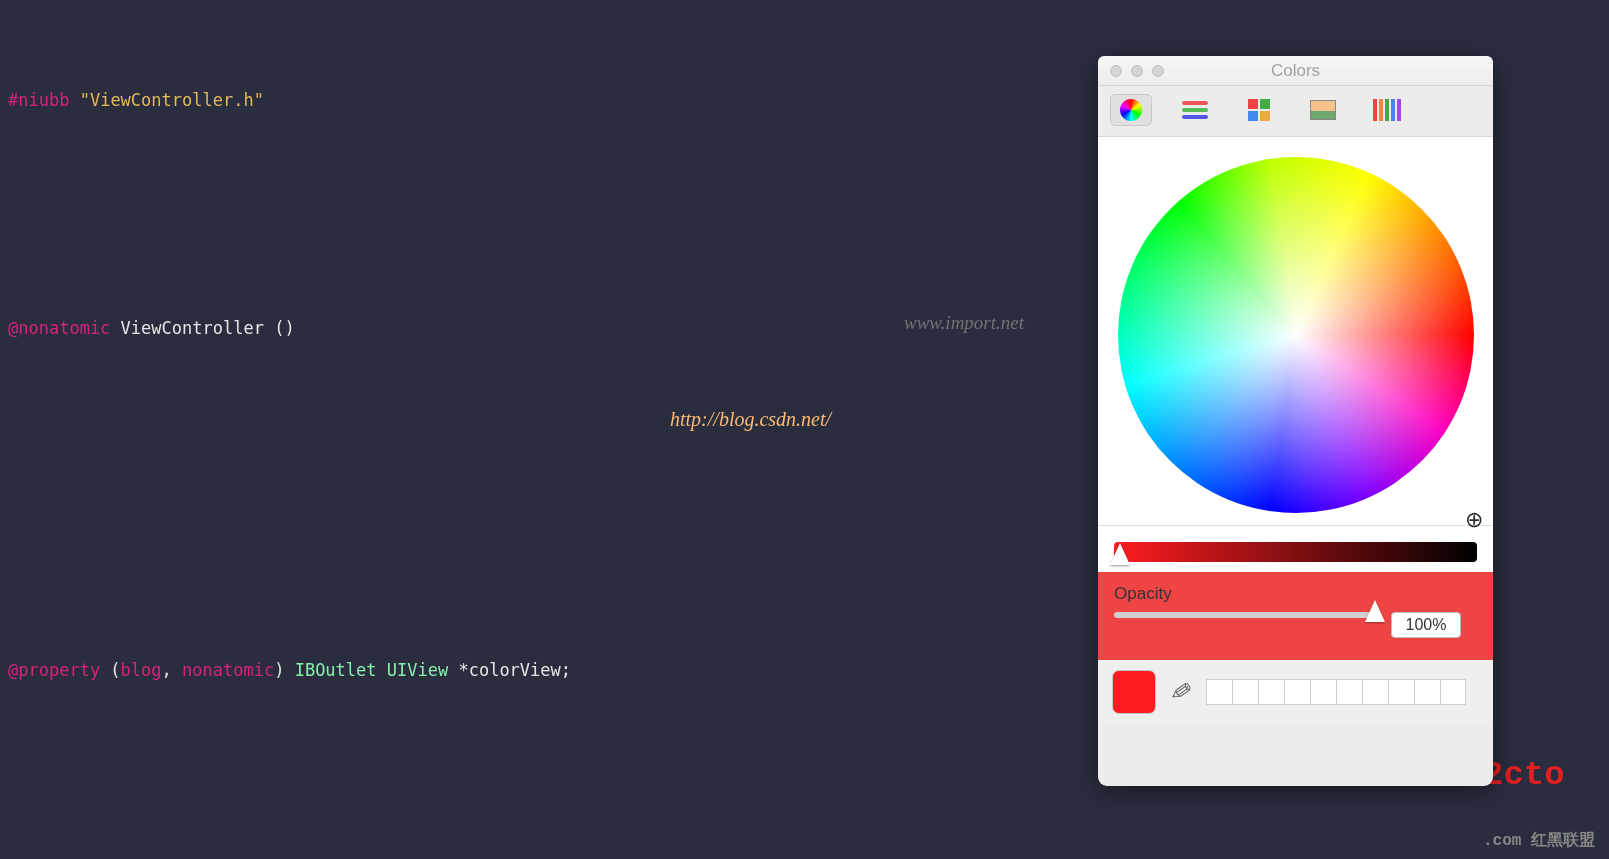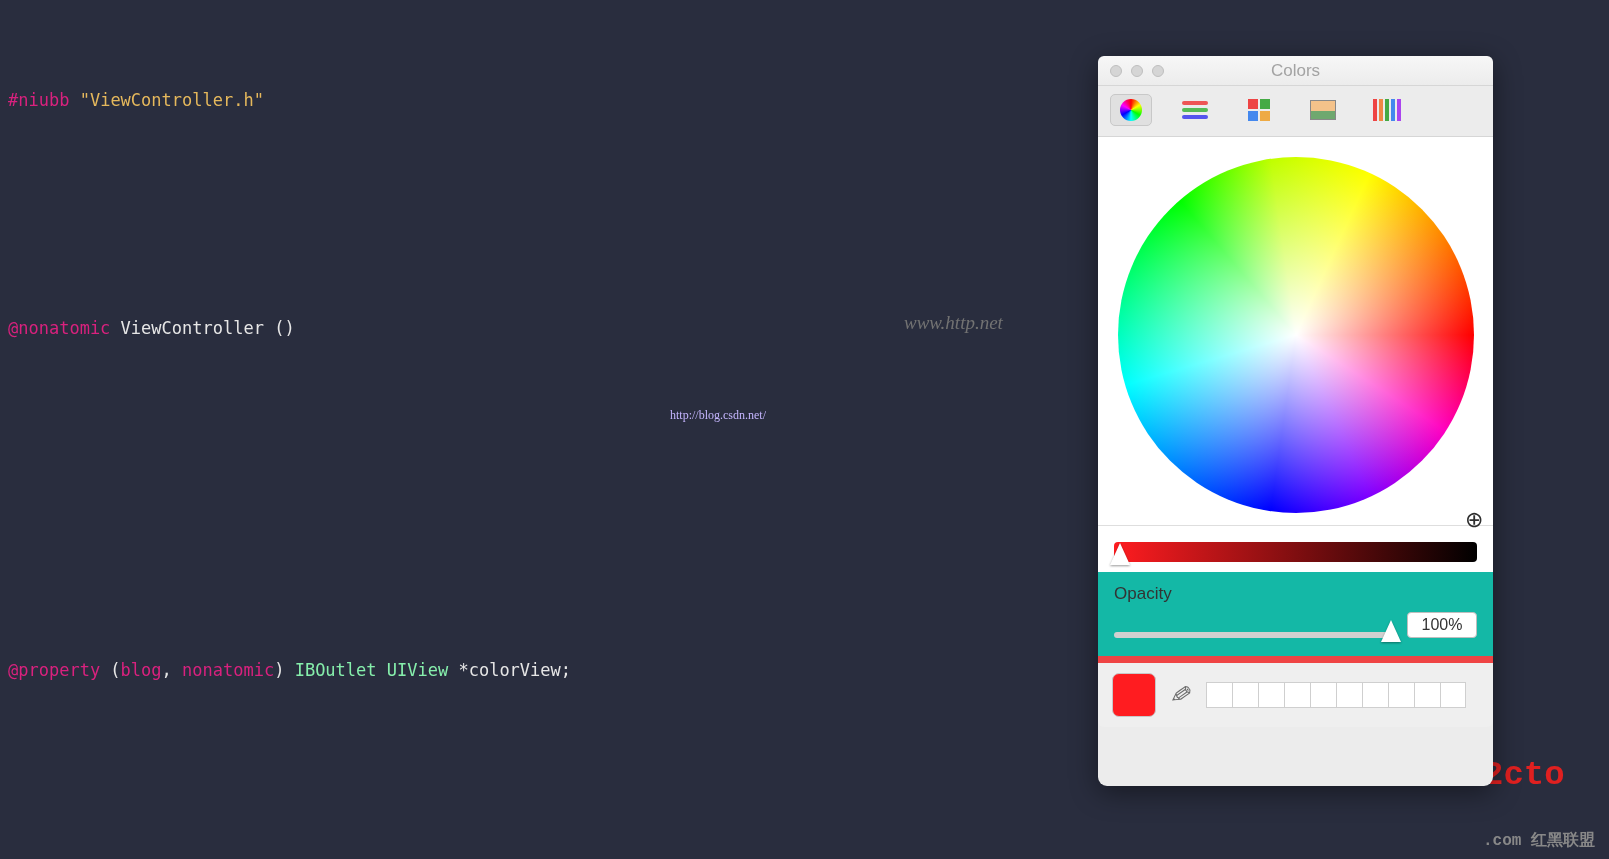--- a/index.html
+++ b/index.html
@@ -26,21 +26,21 @@
   .t-type, .t-teal { color: #86efac; }
   .t-default { color: #E6E6E6; }
 
   .watermark1 {
     position: absolute; top: 312px; left: 904px;
     color: #727272; font-style: italic; font-size: 19px;
     font-family: 'Times New Roman', serif;
   }
   .watermark2 {
     position: absolute; top: 408px; left: 670px;
-    color: #c4b5fd; font-size: 12px; font-family: 'Georgia', serif;
+    color: #fdba74; font-size: 20px; font-family: 'Georgia', serif; font-style: italic;
   }
   .watermark3 {
     position: absolute; bottom: 8px; right: 14px;
     font-family: Liberation Mono, monospace;
     font-weight: bold; color: #E02020;
   }
   .watermark3 .big { font-size: 34px; }
   .watermark3 .sm { font-size: 16px; color: #888; text-align: right; margin-top: 36px; }
 
   
@@ -123,26 +123,26 @@
   }
   .brightness-handle {
     position:absolute; left:-4px; top:1px;
     width: 0; height: 0;
     border-left: 10px solid transparent;
     border-right: 10px solid transparent;
     border-bottom: 22px solid #fff;
     filter: drop-shadow(0 1px 1px rgba(0,0,0,0.4));
   }
   .opacity-wrap {
-    padding: 12px 16px 18px 16px;
-    background:#14b8a6;
-    border-bottom: 7px solid #ef4444;
+    padding: 12px 32px 18px 16px;
+    background:#ef4444;
+    border-bottom: 4px solid #ef4444;
   }
   .opacity-label { color:#333; font-size: 17px; margin-bottom: 8px; }
-  .opacity-row { display:flex; align-items:flex-end; gap:10px; }
+  .opacity-row { display:flex; align-items:flex-start; gap:10px; }
   .opacity-track {
     flex:1; height: 6px; background:#D0D0D0; border-radius: 3px;
     position: relative;
   }
   .opacity-handle {
     position:absolute; right:-4px; top:-12px;
     width: 0; height: 0;
     border-left: 10px solid transparent;
     border-right: 10px solid transparent;
     border-bottom: 22px solid #fff;
@@ -219,21 +219,21 @@
   
   
   
   
   
   
   
   
 </div>
 
-<div class="watermark1">www.http.net</div>
+<div class="watermark1">www.import.net</div>
 <div class="watermark2">http://blog.csdn.net/</div>
 <div class="watermark3">
   <span class="big">2cto</span>
   <div class="sm">.com  红黑联盟</div>
 </div>
 
 <div class="colors-panel">
   <div class="titlebar">
     <div class="traffic">
       <div class="dot"></div>

